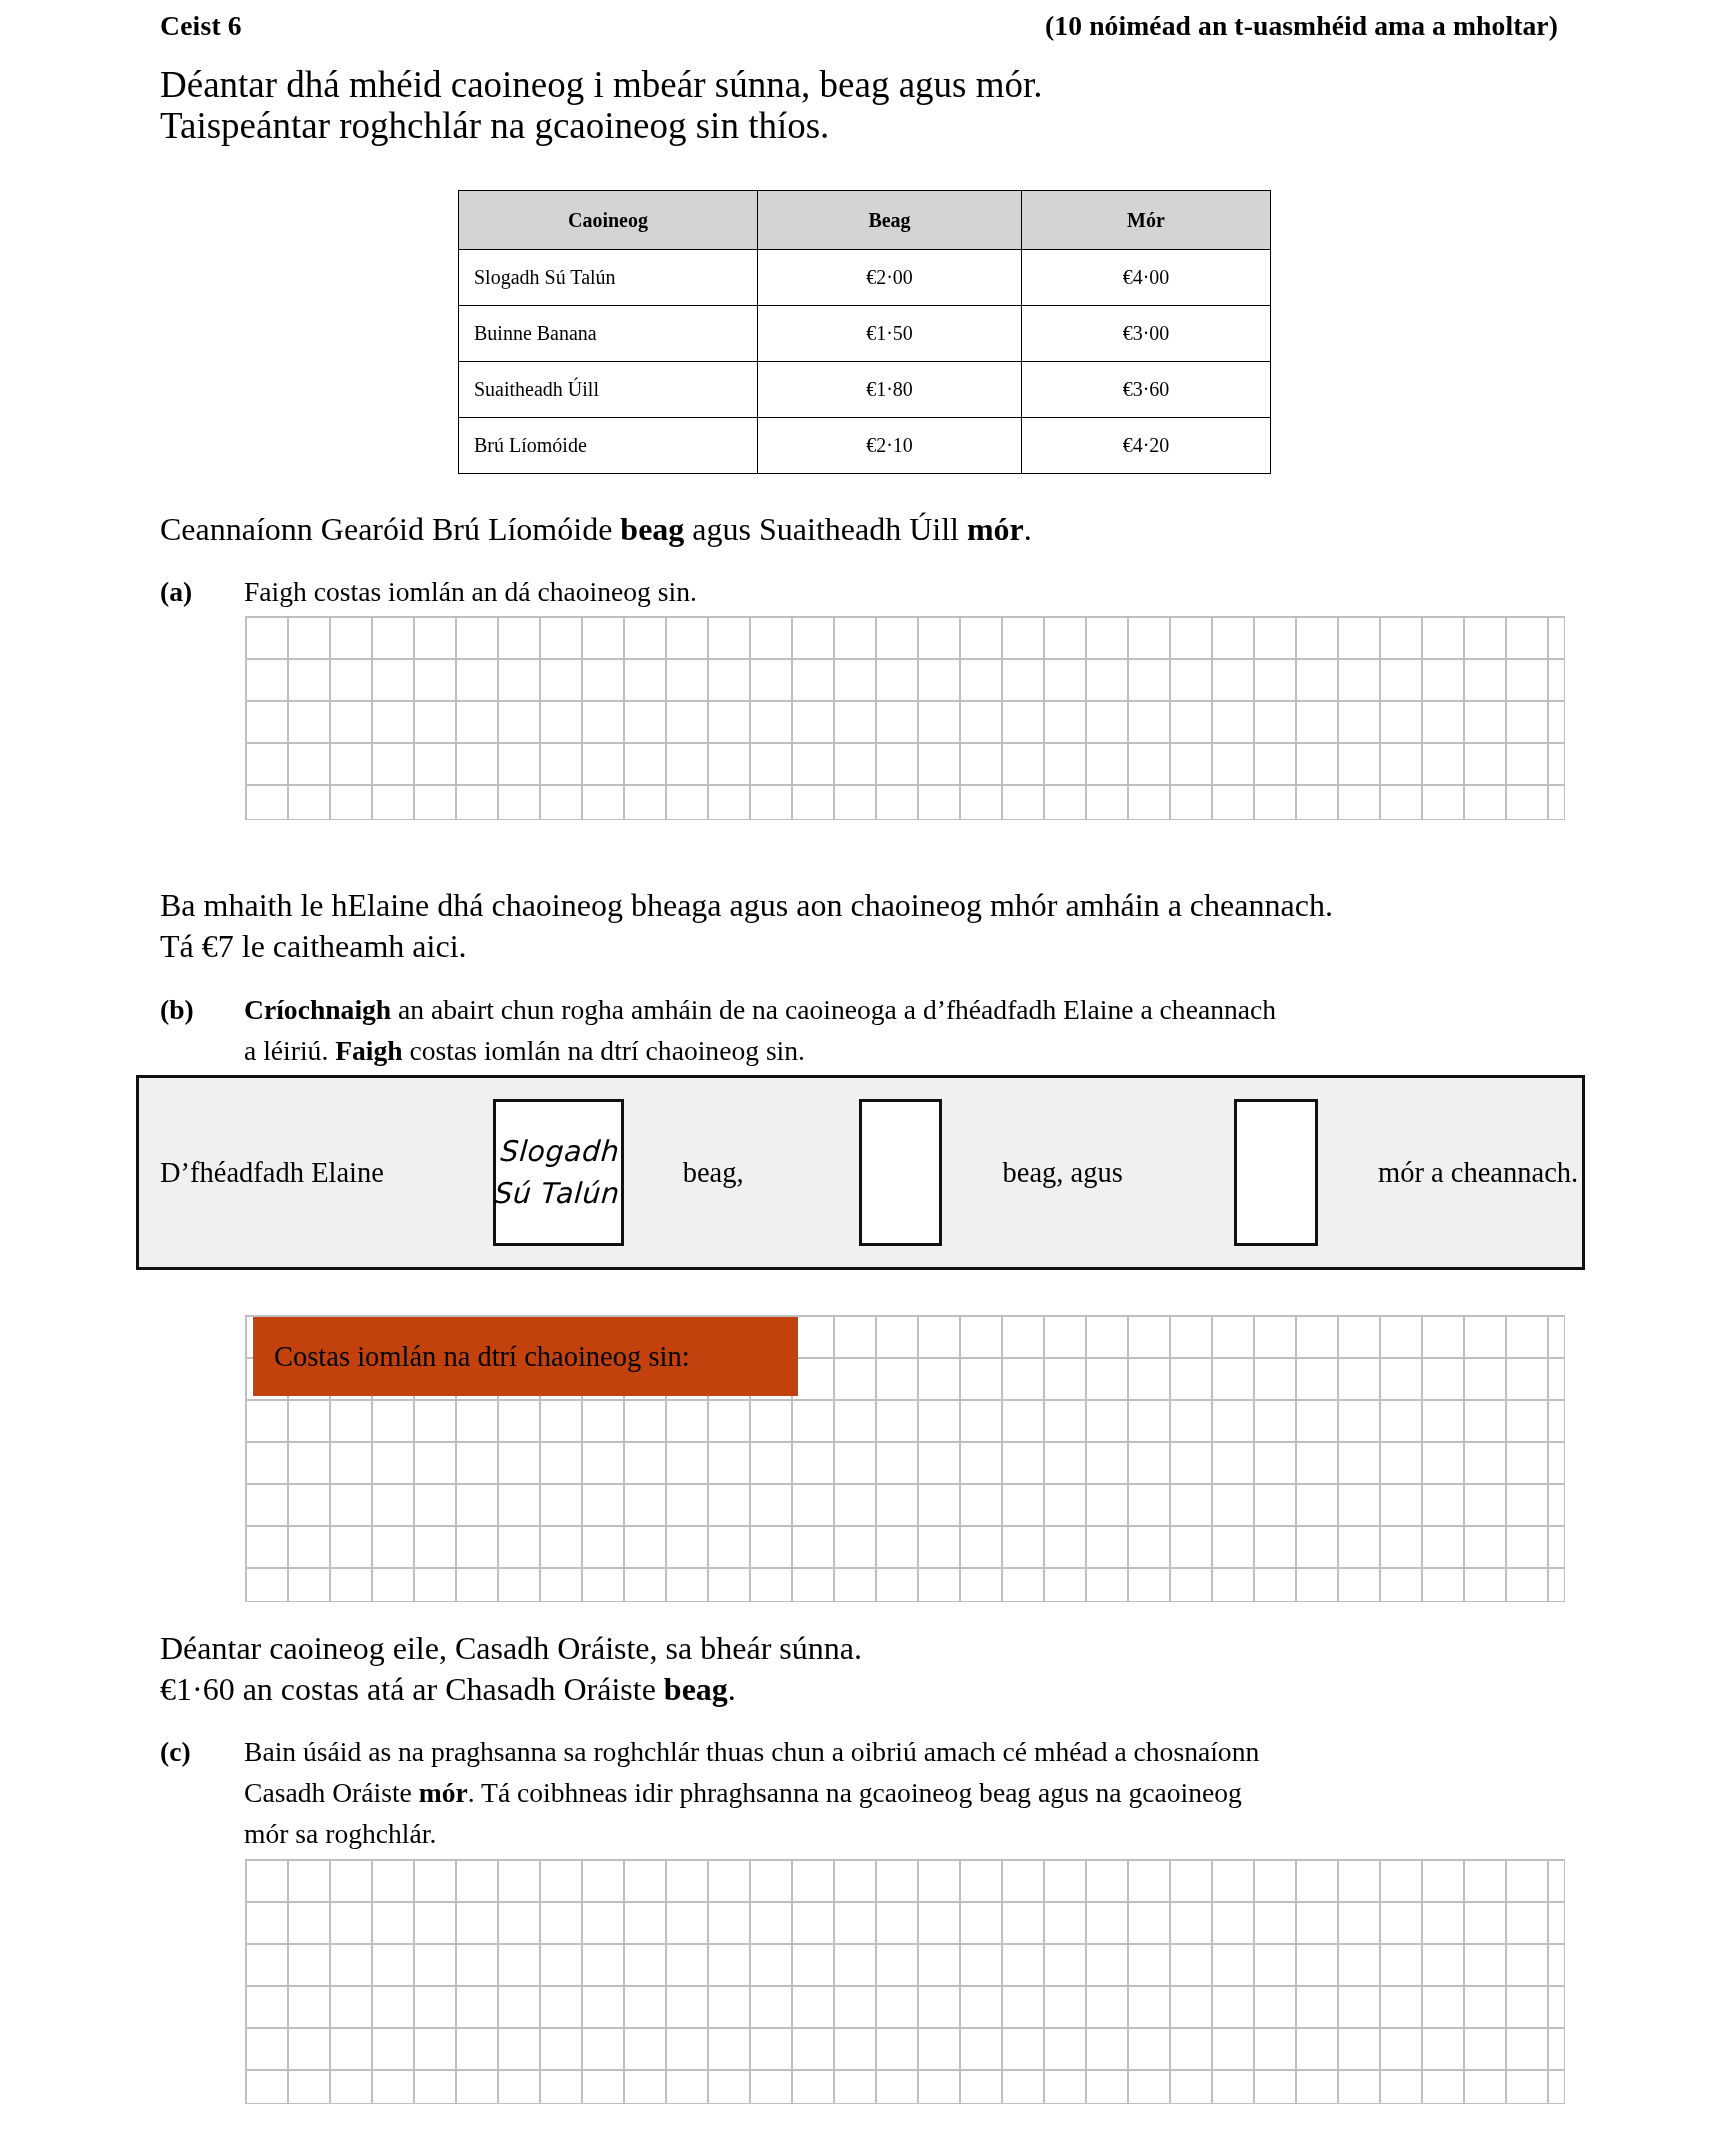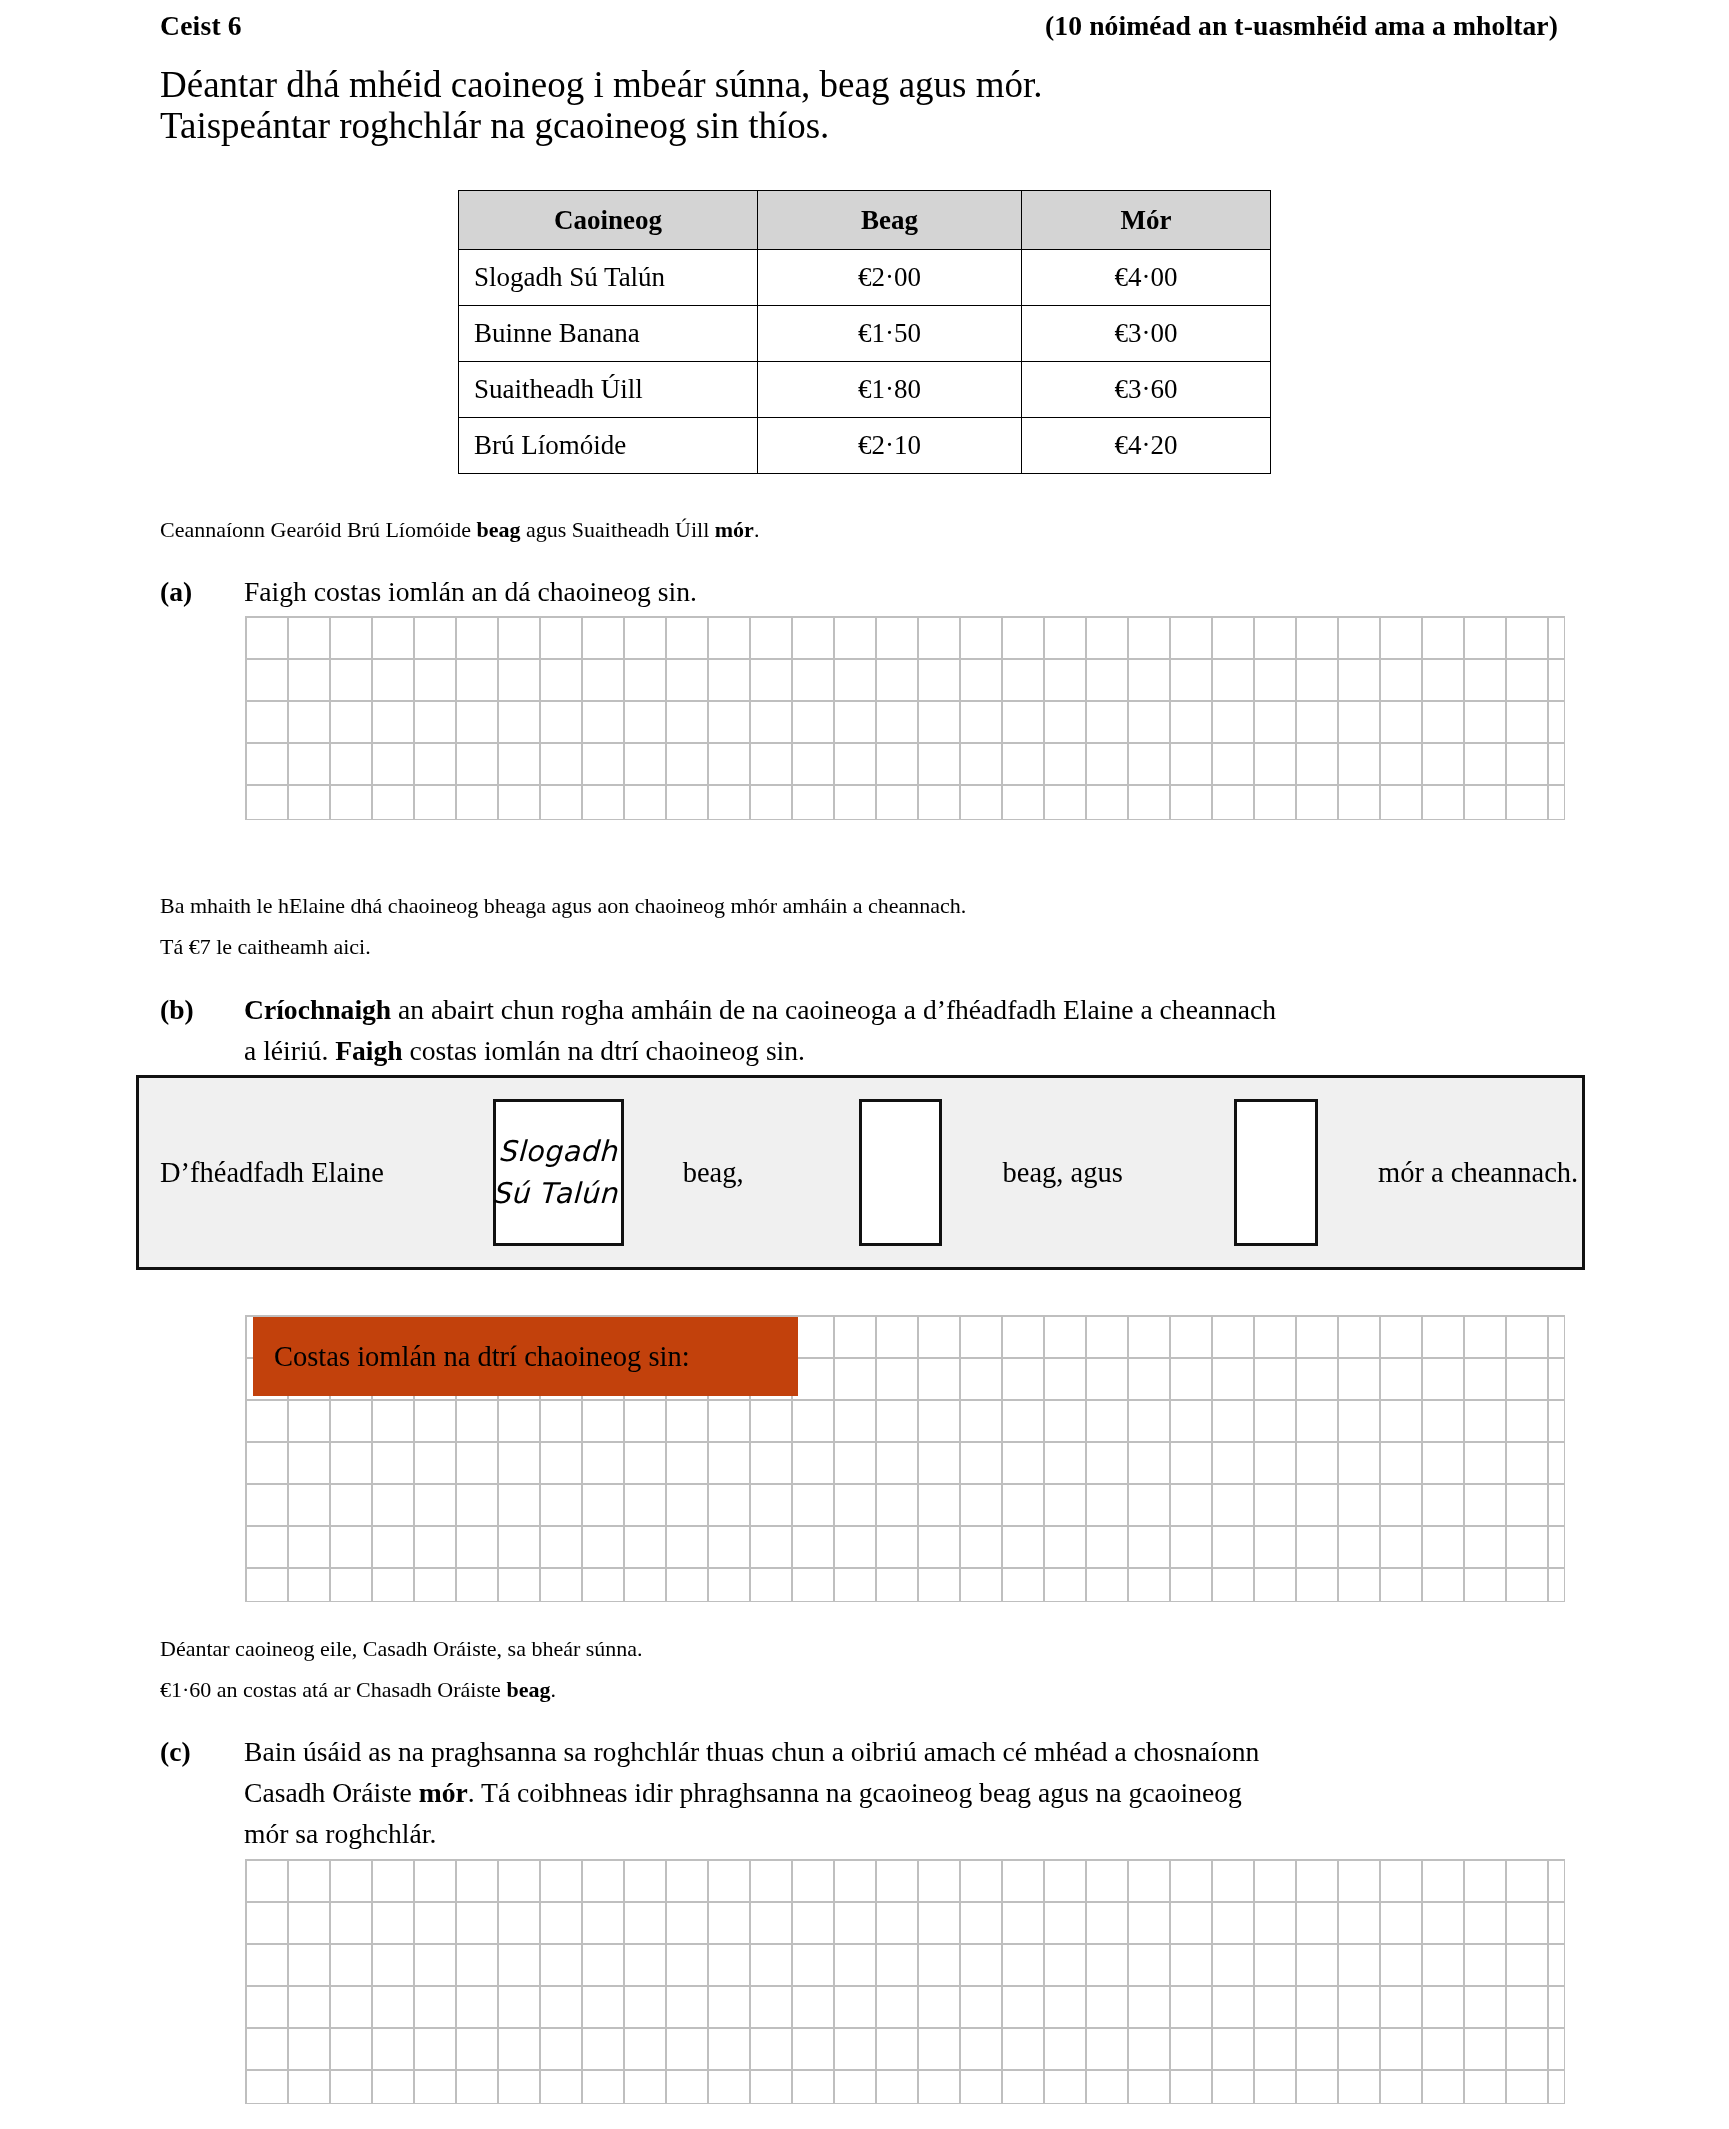--- a/index.html
+++ b/index.html
@@ -48,21 +48,21 @@
     line-height: 41px;
   }
   .intro div { white-space: nowrap; }
 
   
   .price-table {
     position: absolute;
     left: 458px;
     top: 190px;
     border-collapse: collapse;
-    font-size: 27px;
+    font-size: 20px;
   }
   .price-table th,
   .price-table td {
     border: 1.9px solid #000;
     padding: 0;
     height: 56px;
     box-sizing: border-box;
   }
   .price-table thead th {
     background: #d4d4d4;
@@ -77,21 +77,21 @@
     text-align: left;
     padding-left: 15px;
   }
   .price-table td.price {
     text-align: center;
   }
 
   
   .para {
     position: absolute;
-    font-size: 22px;
+    font-size: 32px;
     line-height: 41px;
   }
   .para b { font-weight: bold; }
 
   .p-gearoid { left: 160px; top: 509px; }
 
   .qitem {
     position: absolute;
     font-size: 27.6px;
     line-height: 41px;

